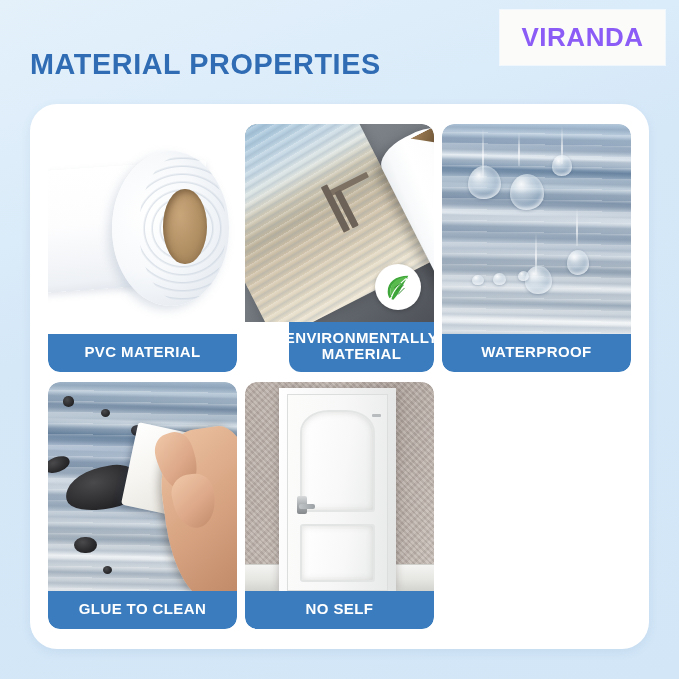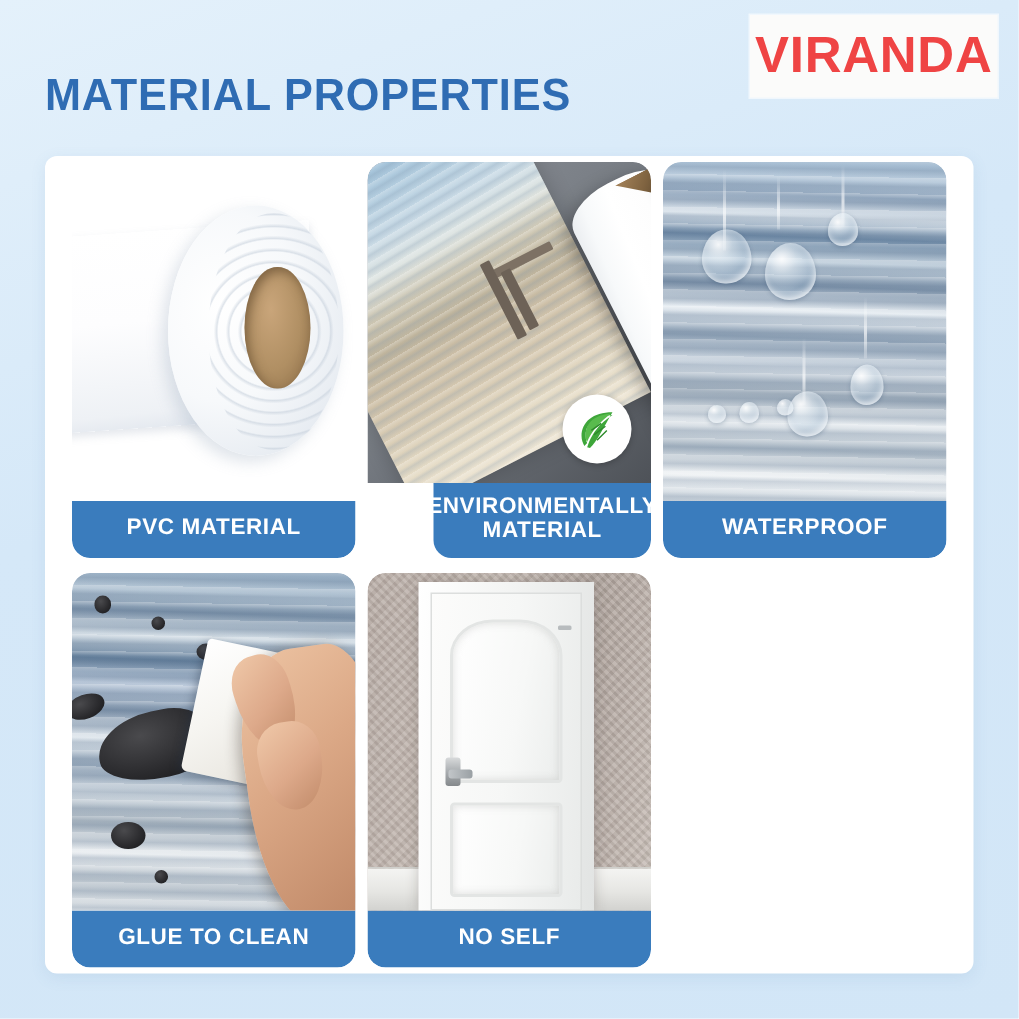--- a/index.html
+++ b/index.html
@@ -30,24 +30,24 @@
     top: 10px;
     width: 165px;
     height: 55px;
     background: #fbfbfa;
     display: flex;
     align-items: center;
     justify-content: center;
     box-shadow: 0 0 0 1px rgba(255,255,255,0.6);
   }
   .brand-text {
-    font-size: 34px;
+    font-size: 26px;
     font-weight: bold;
     letter-spacing: 0.5px;
-    color: #ef4444;
+    color: #8b5cf6;
     font-family: "Liberation Sans", sans-serif;
   }
 
   .page-title {
     position: absolute;
     left: 30px;
     top: 47px;
     font-size: 30px;
     font-weight: bold;
     letter-spacing: 0.6px;
@@ -57,23 +57,23 @@
   }
 
   
   .panel {
     position: absolute;
     left: 30px;
     top: 104px;
     width: 619px;
     height: 545px;
     background: #ffffff;
-    border-radius: 8px;
+    border-radius: 27px;
     box-shadow: 0 3px 10px rgba(100,140,180,0.12);
-    padding: 4px 18px;
+    padding: 20px 18px;
   }
 
   .grid {
     width: 100%;
     height: 100%;
     display: grid;
     grid-template-columns: repeat(3, 1fr);
     grid-template-rows: repeat(2, 1fr);
     column-gap: 8px;
     row-gap: 10px;

